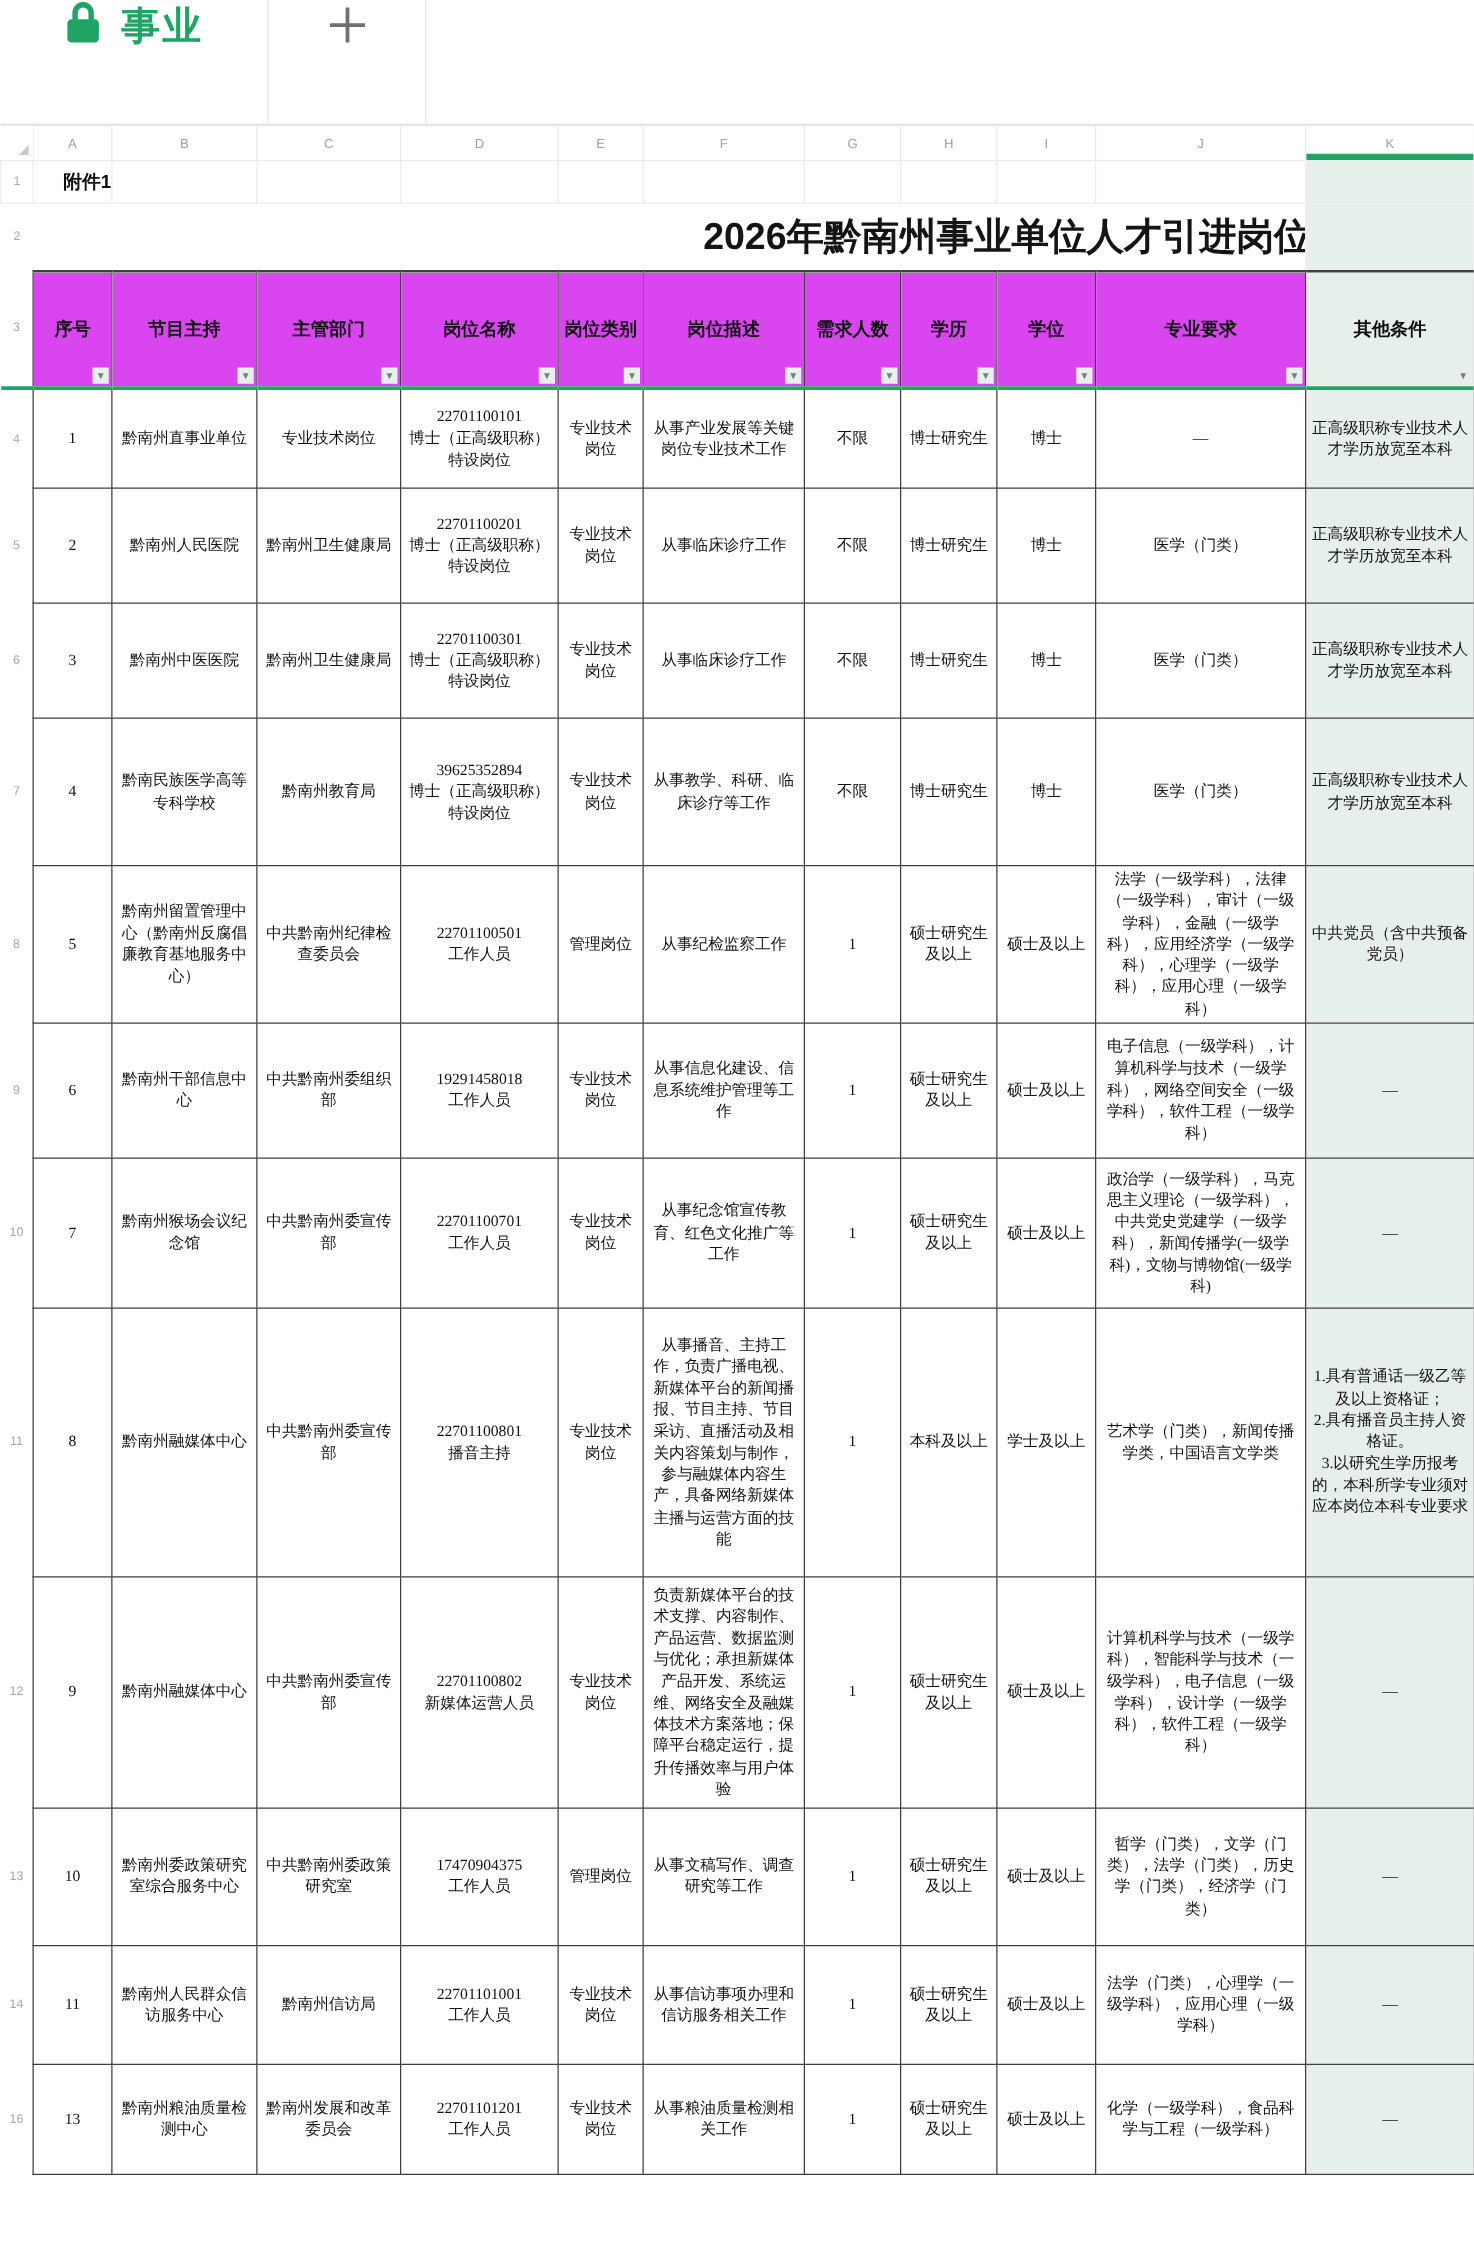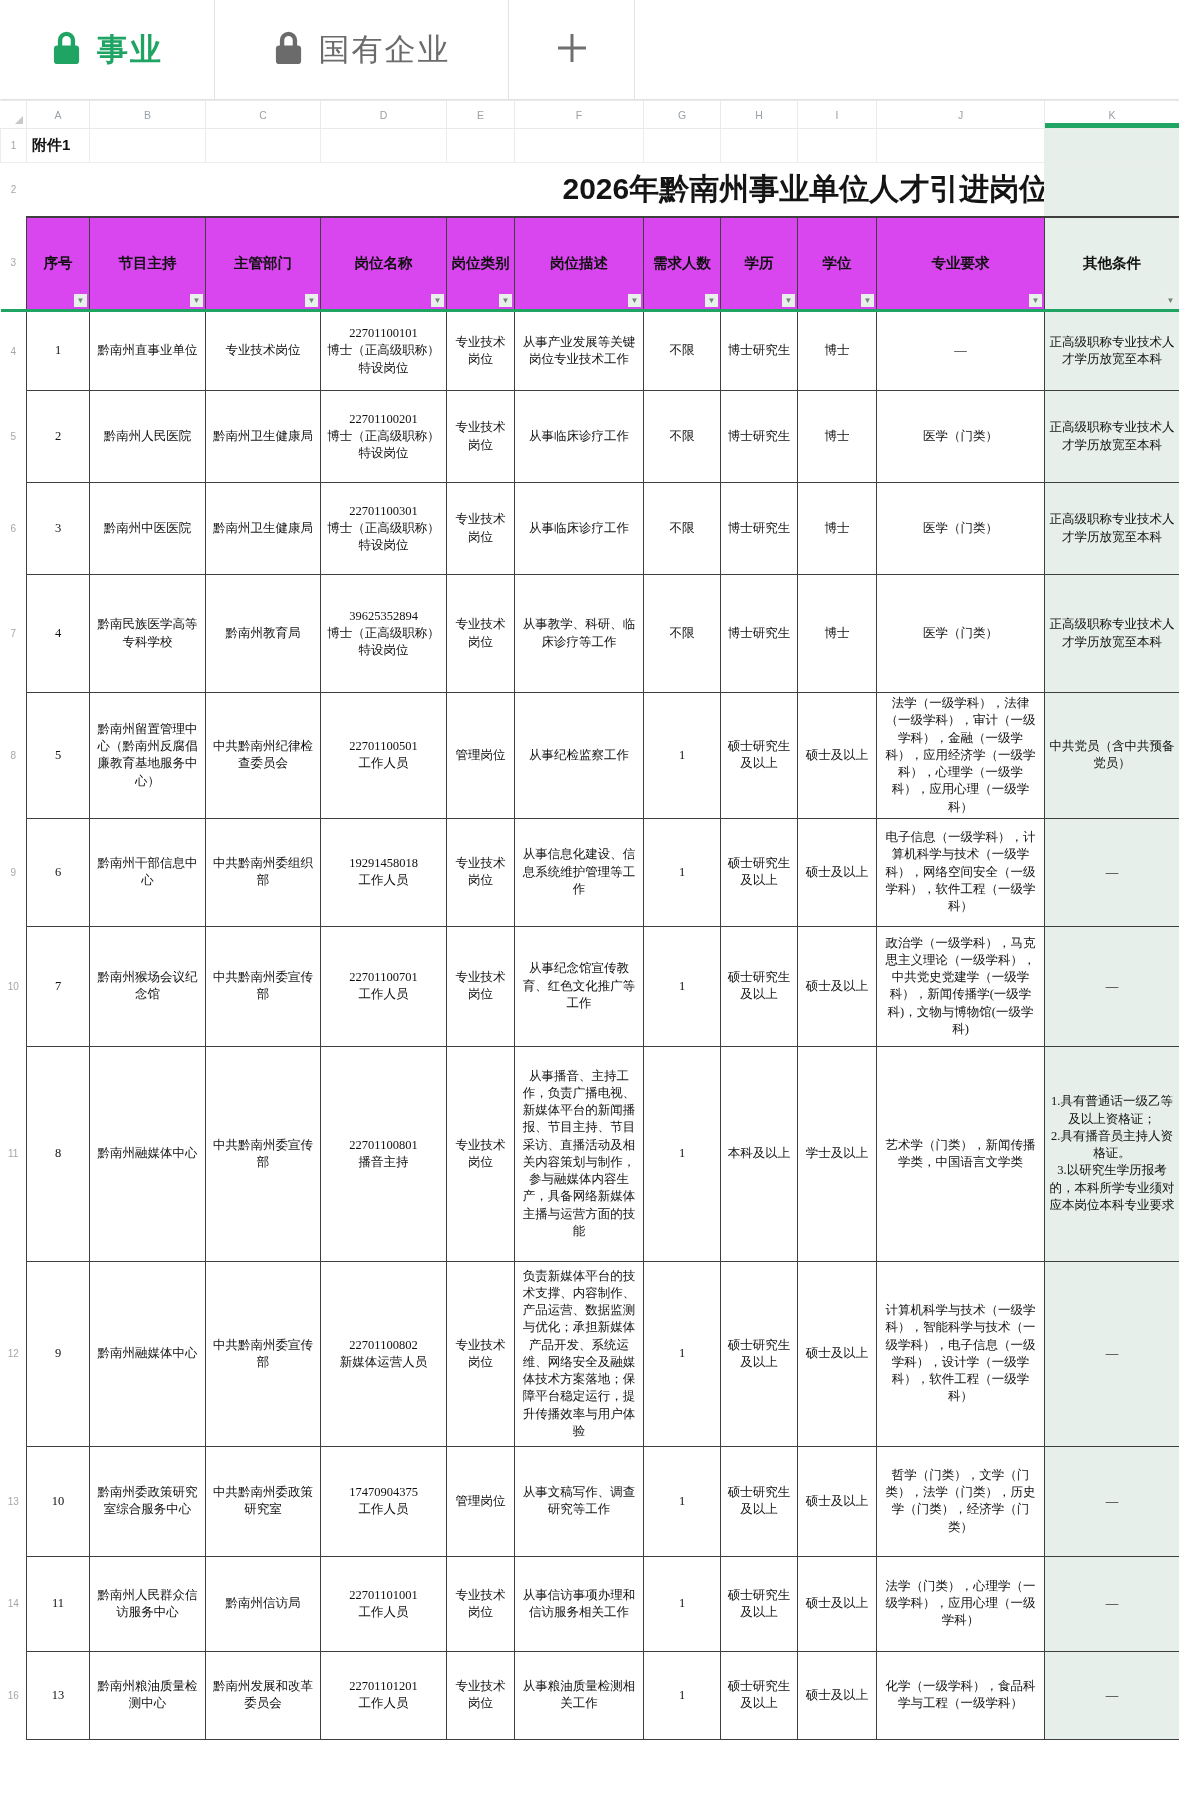--- a/index.html
+++ b/index.html
@@ -9,42 +9,42 @@
     --light:#E9E9E9;
   }
   *{box-sizing:border-box;}
   html,body{margin:0;padding:0;}
   body{
     width:1179px;height:1799px;overflow:hidden;background:#fff;
     font-family:"Liberation Sans","DejaVu Sans",sans-serif;
   }
   
   .tabbar{height:100px;display:flex;align-items:stretch;background:#fff;border-bottom:1px solid #e2e2e2;}
-  .tab{display:flex;align-items:center;justify-content:center;gap:15px;border-right:1px solid #e3e3e3;cursor:default;}
+  .tab{display:flex;align-items:flex-start;justify-content:center;gap:15px;border-right:1px solid #e3e3e3;cursor:default;}
   .tab-1{width:215px;}
   .tab-2{width:294px;}
   .tab-3{width:126px;}
   .tabspace{flex:1;}
   .tab-label{font-size:31px;letter-spacing:2px;}
   .tab-1 .tab-label{color:var(--acc);font-weight:600;}
   .tab-2 .tab-label{color:#6b6b6b;font-weight:500;}
   
   table{border-collapse:collapse;table-layout:fixed;width:1179px;}
   td,th{padding:0;margin:0;vertical-align:middle;overflow:hidden;}
   td.gut{border:0;background:#fff;color:#a6a6a6;font-size:10px;text-align:center;}
   
   tr.letters td{height:28px;border:1px solid var(--light);color:#9aa0a6;font-size:10.5px;text-align:center;background:#fff;}
   tr.letters td.corner{border-left:0;position:relative;}
   .tri{position:absolute;right:3px;bottom:4px;width:0;height:0;border-left:8px solid transparent;border-bottom:8px solid #c9c9c9;}
   tr.letters td.sel{position:relative;}
   tr.letters td.sel::after{content:"";position:absolute;left:0;right:0;bottom:0;height:5px;background:var(--acc);}
   
   tr.r1{height:34px;}
   tr.r1 td{border:1px solid #ececec;background:#fff;}
-  .attach{font-weight:bold;font-size:15px;color:#111;padding-left:5px;white-space:nowrap;}
+  .attach{font-weight:bold;font-size:15px;color:#111;padding-left:5px;white-space:nowrap;text-align:right;}
   
   tr.r2{height:54px;}
   tr.r2 td{border:0;background:#fff;}
   .titleDiv{margin-left:536px;width:max-content;font-weight:bold;font-size:30px;color:#141414;white-space:nowrap;}
   .tintbg{background:var(--tint) !important;}
   tr.r1 td.tintbg,tr.r2 td.tintbg{border-left:1px solid #ececec;}
   
   tr.hr{height:94px;}
   tr.hr th{border:1px solid var(--dark);border-top:2px solid var(--dark);border-bottom:3px solid var(--acc);
     font-family:"Liberation Serif","DejaVu Serif",serif;font-weight:bold;font-size:14.5px;color:#111;
@@ -64,29 +64,20 @@
 
 <div class="tabbar">
   <div class="tab tab-1">
     <span>
       <svg width="31" height="36" viewBox="0 0 24 28">
           <path d="M7 13 V8 a5 5 0 0 1 10 0 V13" fill="none" stroke="#1FA463" stroke-width="3.4"></path>
           <rect x="2.2" y="12" width="19.6" height="14.5" rx="2.6" fill="#1FA463"></rect>
         </svg>
     </span>
     <span class="tab-label">事业</span>
-  </div>
-  <div class="tab tab-2">
-    <span>
-      <svg width="31" height="36" viewBox="0 0 24 28">
-          <path d="M7 13 V8 a5 5 0 0 1 10 0 V13" fill="none" stroke="#6b6b6b" stroke-width="3.4"></path>
-          <rect x="2.2" y="12" width="19.6" height="14.5" rx="2.6" fill="#6b6b6b"></rect>
-        </svg>
-    </span>
-    <span class="tab-label">国有企业</span>
   </div>
   <div class="tab tab-3">
     <span>
       <svg width="40" height="40" viewBox="0 0 40 40">
           <path d="M20 6 V34 M6 20 H34" stroke="#707070" stroke-width="3" fill="none"></path>
         </svg>
     </span>
   </div>
   <div class="tabspace"></div>
 </div>

